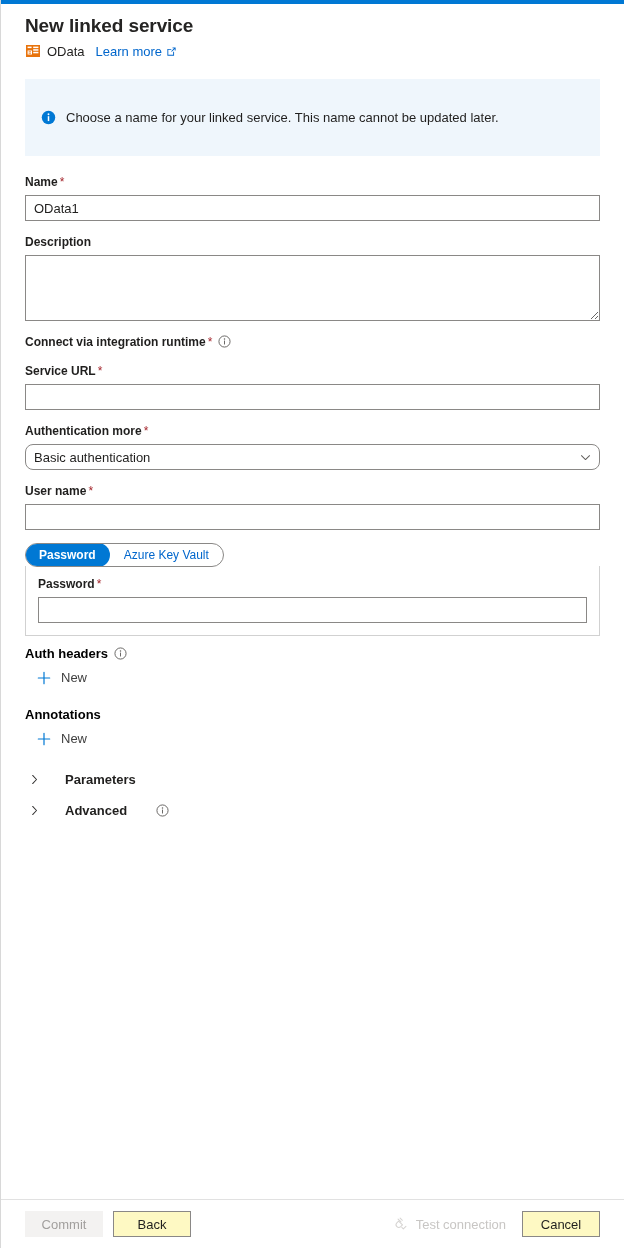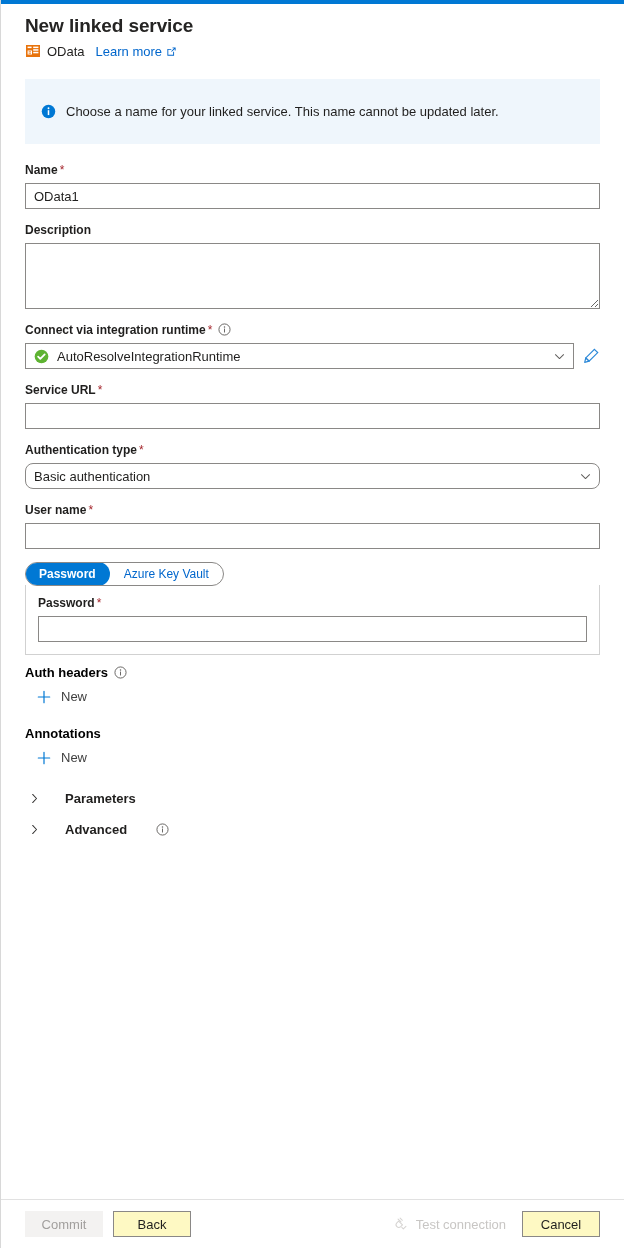--- a/index.html
+++ b/index.html
@@ -77,21 +77,21 @@
     vertical-align: -1px;
   }
 
   
   .info-banner {
     margin: 18px 24px 0 24px;
     background: #eff6fc;
     display: flex;
     align-items: center;
     gap: 10px;
-    padding: 24px 16px;
+    padding: 30px 16px;
     box-sizing: border-box;
     min-height: 46px;
   }
   .info-circle {
     width: 15px;
     height: 15px;
     flex: 0 0 auto;
   }
   .info-banner-text {
     font-size: 13px;
@@ -407,47 +407,29 @@
         <label class="field-label">Description</label>
         <textarea class="textarea-input" style=""></textarea>
       </div>
 
       <div class="field">
         <label class="field-label"><span>Connect via integration runtime</span><span class="req-star">*</span><svg class="info-i" viewBox="0 0 14 14">
               <circle cx="7" cy="7" r="6" fill="none" stroke="#605e5c" stroke-width="1"></circle>
               <rect x="6.5" y="6" width="1" height="4.2" fill="#605e5c"></rect>
               <circle cx="7" cy="4.2" r="0.8" fill="#605e5c"></circle>
             </svg></label>
-        <div class="runtime-row">
-          <div class="combo">
-            <svg class="combo-green-check" viewBox="0 0 16 16">
-              <circle cx="8" cy="8" r="7.3" fill="#5eb332"></circle>
-              <path d="M4.4 8.2l2.3 2.3 4.7-4.8" fill="none" stroke="#ffffff" stroke-width="1.9" stroke-linecap="round" stroke-linejoin="round"></path>
-            </svg>
-            <span class="combo-value">AutoResolveIntegrationRuntime</span>
-            <svg class="chevron-down" viewBox="0 0 12 12">
-                <path d="M1.6 4L6 8.2 10.4 4" fill="none" stroke="#605e5c" stroke-width="1.1" stroke-linecap="round" stroke-linejoin="round"></path>
-              </svg>
-          </div>
-          <button class="pencil-btn">
-            <svg viewBox="0 0 18 18" width="18" height="18">
-              <path d="M12.4 2.3l3.3 3.3-8.6 8.6-3.3-3.3z" fill="none" stroke="#2b88d8" stroke-width="1.2"></path>
-              <path d="M3.8 10.9l3.3 3.3-4.4 1.1z" fill="none" stroke="#2b88d8" stroke-width="1.2" stroke-linejoin="round"></path>
-            </svg>
-          </button>
-        </div>
       </div>
 
       <div class="field">
         <label class="field-label"><span>Service URL</span><span class="req-star">*</span></label>
         <input class="text-input" type="text" value="" style="">
       </div>
 
       <div class="field">
-        <label class="field-label"><span>Authentication type</span><span class="req-star">*</span></label>
+        <label class="field-label"><span>Authentication more</span><span class="req-star">*</span></label>
         <div class="combo" style="max-width:none;border-radius:8px;">
           <span class="combo-value">Basic authentication</span>
           <svg class="chevron-down" viewBox="0 0 12 12">
               <path d="M1.6 4L6 8.2 10.4 4" fill="none" stroke="#605e5c" stroke-width="1.1" stroke-linecap="round" stroke-linejoin="round"></path>
             </svg>
         </div>
       </div>
 
       <div class="field">
         <label class="field-label"><span>User name</span><span class="req-star">*</span></label>

